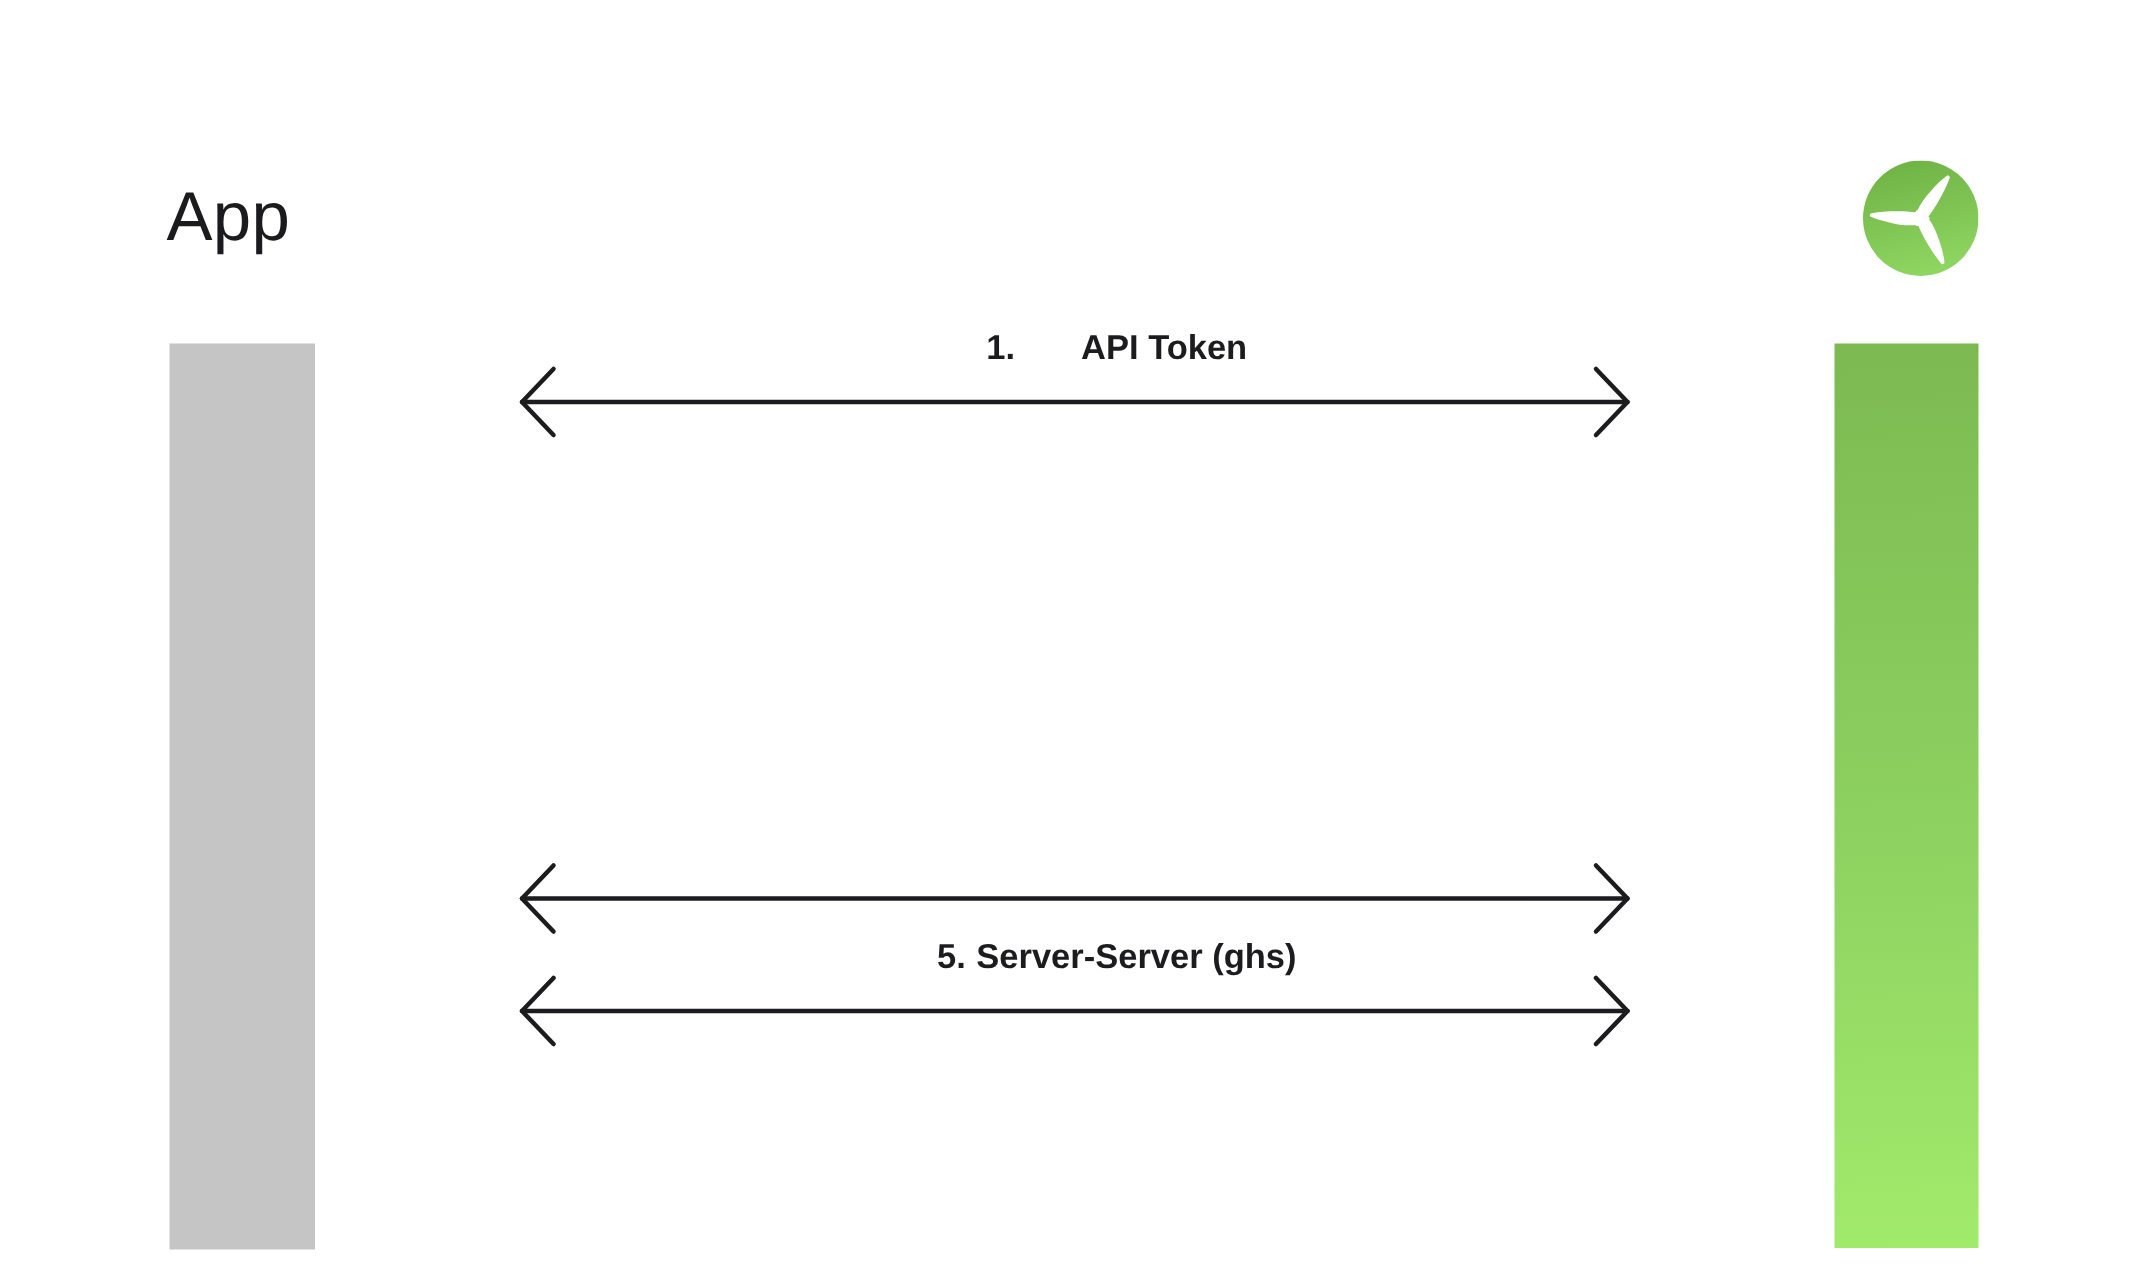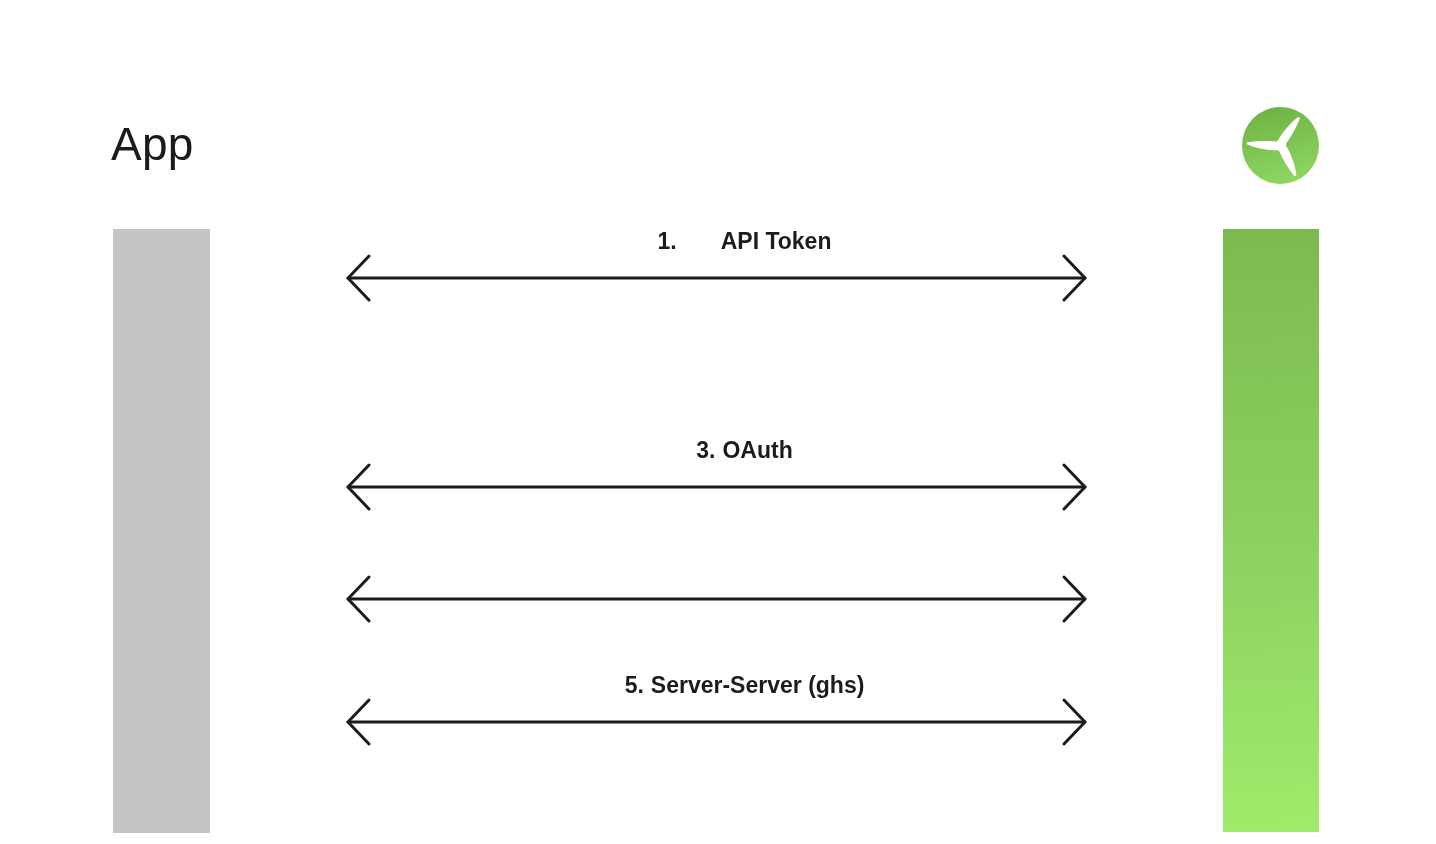--- a/index.html
+++ b/index.html
@@ -49,25 +49,25 @@
     position: absolute;
     left: 1223px; top: 229px;
     width: 96px; height: 603px;
     background: linear-gradient(178deg, var(--right-bar-top) 0%, var(--right-bar-mid) 55%, var(--right-bar-bottom) 100%);
   }
   .row {
     position: absolute;
     left: 344px;
     width: 745px; height: 78px;
   }
-  .row-1 { top: 228px; }
+  .row-1 { top: 218px; }
   .row-2 { top: 324px; }
   .row-3 { top: 437px; }
   .row-4 { top: 549px; }
-  .row-5 { top: 672px; }
+  .row-5 { top: 624px; }
   .conn-label {
     position: absolute;
     top: 0; left: 0;
     width: 100%;
     height: 26px; line-height: 26px;
     padding-left: 56px; 
     text-align: center;
     font-size: 23px;
     font-weight: 700;
     color: var(--label-text);
@@ -125,30 +125,20 @@
       <span class="conn-num">1.</span><span class="conn-name">API Token</span>
     </div>
     <svg class="arrow" width="745" height="50" viewBox="0 0 745 50">
       <line x1="4" y1="25" x2="741" y2="25"></line>
       <polyline points="25,3 4,25 25,47"></polyline>
       <polyline points="720,3 741,25 720,47"></polyline>
     </svg>
   </div>
 
 
-  <div class="row row-3">
-    <div class="conn-label">
-      <span class="conn-num">3.</span><span class="conn-name">OAuth</span>
-    </div>
-    <svg class="arrow" width="745" height="50" viewBox="0 0 745 50">
-      <line x1="4" y1="25" x2="741" y2="25"></line>
-      <polyline points="25,3 4,25 25,47"></polyline>
-      <polyline points="720,3 741,25 720,47"></polyline>
-    </svg>
-  </div>
 
   <div class="row row-4">
     <svg class="arrow" width="745" height="50" viewBox="0 0 745 50">
       <line x1="4" y1="25" x2="741" y2="25"></line>
       <polyline points="25,3 4,25 25,47"></polyline>
       <polyline points="720,3 741,25 720,47"></polyline>
     </svg>
   </div>
 
   <div class="row row-5">

